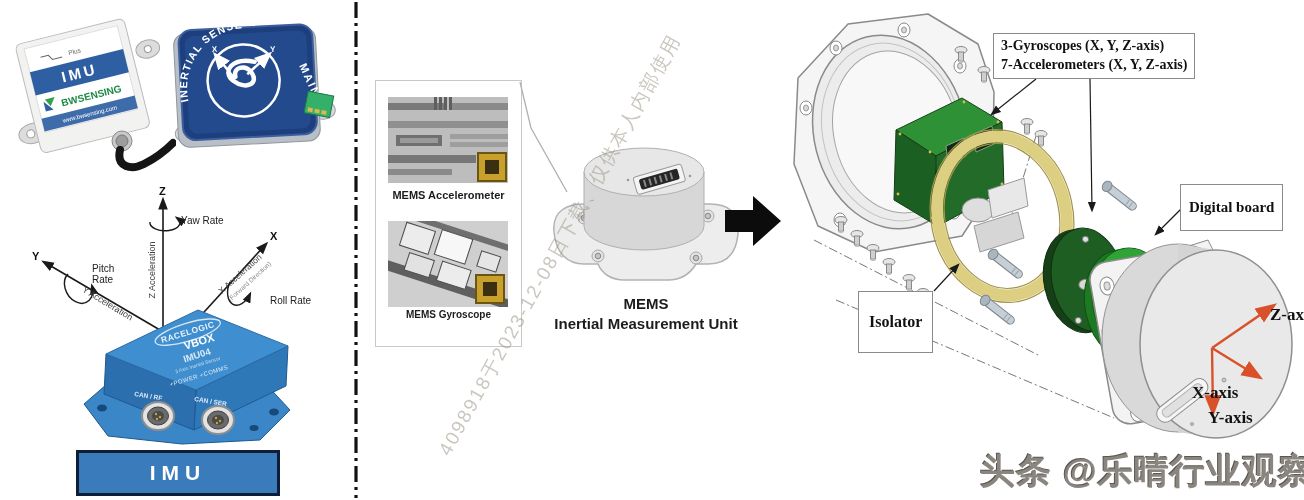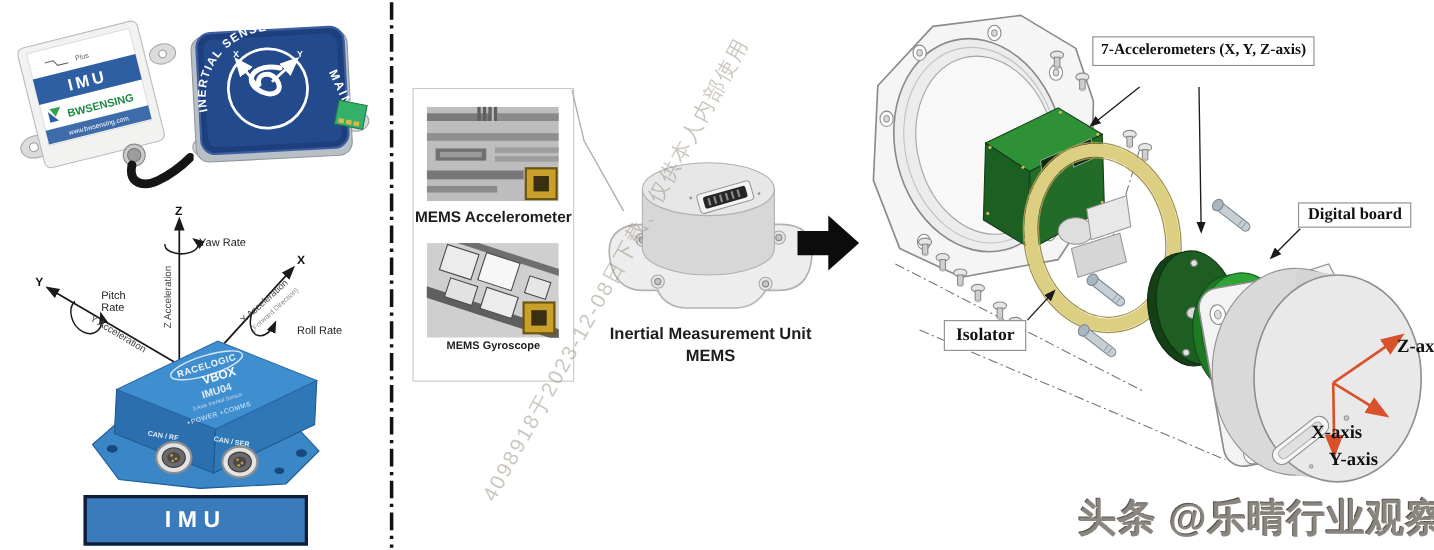--- a/index.html
+++ b/index.html
@@ -165,21 +165,21 @@
       <rect x="0" y="24" width="120" height="7" fill="#8f8f8f"></rect>
       <rect x="8" y="38" width="46" height="11" fill="#707070"></rect>
       <rect x="12" y="41" width="38" height="5" fill="#9a9a9a"></rect>
       <rect x="62" y="37" width="58" height="5" fill="#9e9e9e"></rect>
       <rect x="62" y="45" width="58" height="5" fill="#9e9e9e"></rect>
       <rect x="0" y="58" width="88" height="8" fill="#777"></rect>
       <rect x="0" y="72" width="64" height="6" fill="#8a8a8a"></rect>
       <rect x="90" y="56" width="28" height="28" fill="#caa02c" stroke="#6b5512" stroke-width="2"></rect>
       <rect x="97" y="63" width="14" height="14" fill="#3a2f10"></rect>
     </svg>
-    <div class="abs memslbl" style="left:0;top:108px;width:145px;font-size:14px">MEMS Accelerometer</div>
+    <div class="abs memslbl" style="left:0;top:108px;width:145px;font-size:11px">MEMS Accelerometer</div>
     <svg class="abs" style="left:12px;top:140px" width="120" height="86" viewBox="0 0 120 86">
       <rect width="120" height="86" fill="#cfcfcf"></rect>
       <g transform="rotate(18 60 43)">
         <rect x="-20" y="58" width="160" height="10" fill="#5f5f5f"></rect>
         <rect x="-20" y="6" width="160" height="6" fill="#6f6f6f"></rect>
         <rect x="8" y="16" width="30" height="24" fill="#ececec" stroke="#4a4a4a"></rect>
         <rect x="44" y="12" width="32" height="26" fill="#f7f7f7" stroke="#4a4a4a"></rect>
         <rect x="20" y="44" width="26" height="18" fill="#e2e2e2" stroke="#4a4a4a"></rect>
         <rect x="54" y="42" width="30" height="20" fill="#ececec" stroke="#4a4a4a"></rect>
         <rect x="88" y="20" width="20" height="16" fill="#e6e6e6" stroke="#4a4a4a"></rect>
@@ -217,22 +217,22 @@
       <rect x="108.5" y="47.5" width="2" height="7" fill="#888"></rect>
       <rect x="114" y="47.5" width="2" height="7" fill="#888"></rect>
       <rect x="119.5" y="47.5" width="2" height="7" fill="#888"></rect>
       <rect x="125" y="47.5" width="2" height="7" fill="#888"></rect>
       <rect x="130.5" y="47.5" width="2" height="7" fill="#888"></rect>
     </g>
     <circle cx="88" cy="52" r="1.3" fill="#999"></circle>
     <circle cx="150" cy="48" r="1.3" fill="#999"></circle>
   </svg>
   <div class="abs memslbl" style="left:540px;top:294px;width:212px;font-size:15px;line-height:1.3">
+    <div>MEMS</div>
     <div>Inertial Measurement Unit</div>
-    <div>MEMS</div>
   </div>
 
   <svg class="abs" style="left:723px;top:190px" width="62" height="62" viewBox="0 0 62 62">
     <polygon points="2,20 30,20 30,6 58,31 30,56 30,42 2,42" fill="#0c0c0c"></polygon>
   </svg>
 
   <svg class="abs" style="left:778px;top:4px" width="526" height="452" viewBox="0 0 526 452">
     <defs>
       <marker id="ahb" markerWidth="10" markerHeight="9" refX="7" refY="3.5" orient="auto">
         <path d="M0,0 L9,3.5 L0,7 Z" fill="#1a1a1a"></path>
@@ -378,24 +378,25 @@
     </g>
 
     <g stroke="#d9512a" stroke-width="2.4">
       <line x1="434" y1="344" x2="495" y2="302" marker-end="url(#aho)"></line>
       <line x1="434" y1="344" x2="481" y2="373" marker-end="url(#aho)"></line>
       <line x1="434" y1="344" x2="435" y2="408" marker-end="url(#aho)"></line>
     </g>
   </svg>
 
   <div class="abs callout" style="left:993px;top:33px;padding:3px 7px;font-size:14px;line-height:1.35">
+    <div>3-Gyroscopes (X, Y, Z-axis)</div>
     <div>7-Accelerometers (X, Y, Z-axis)</div>
   </div>
-  <div class="abs callout" style="left:1180px;top:184px;padding:2px 8px;font-size:15px">Digital board</div>
-  <div class="abs callout" style="left:858px;top:291px;padding:4px 10px;font-size:16px">Isolator</div>
+  <div class="abs callout" style="left:1180px;top:184px;padding:14px 8px;font-size:15px">Digital board</div>
+  <div class="abs callout" style="left:858px;top:291px;padding:21px 10px;font-size:16px">Isolator</div>
 
   <div class="abs axis-lbl" style="left:1270px;top:305px;width:34px;overflow:hidden">Z-axis</div>
   <div class="abs axis-lbl" style="left:1192px;top:383px">X-axis</div>
   <div class="abs axis-lbl" style="left:1208px;top:408px">Y-axis</div>
 
 
   <div id="credit" class="abs" style="left:980px;top:448px">头条 @乐晴行业观察</div>
 
   <div id="watermark" class="abs" style="left:300px;top:232px;width:520px">4098918于2023-12-08日下载、仅供本人内部使用</div>
 

